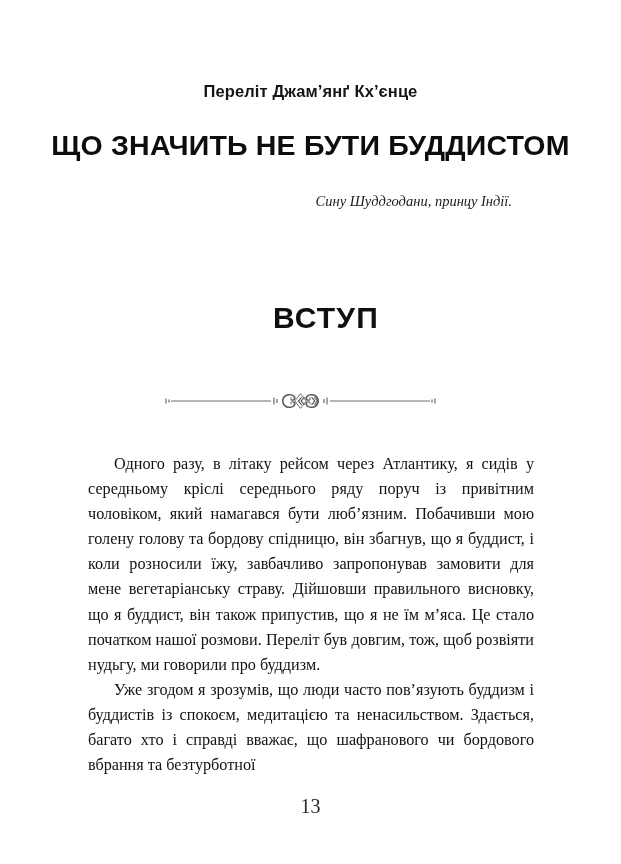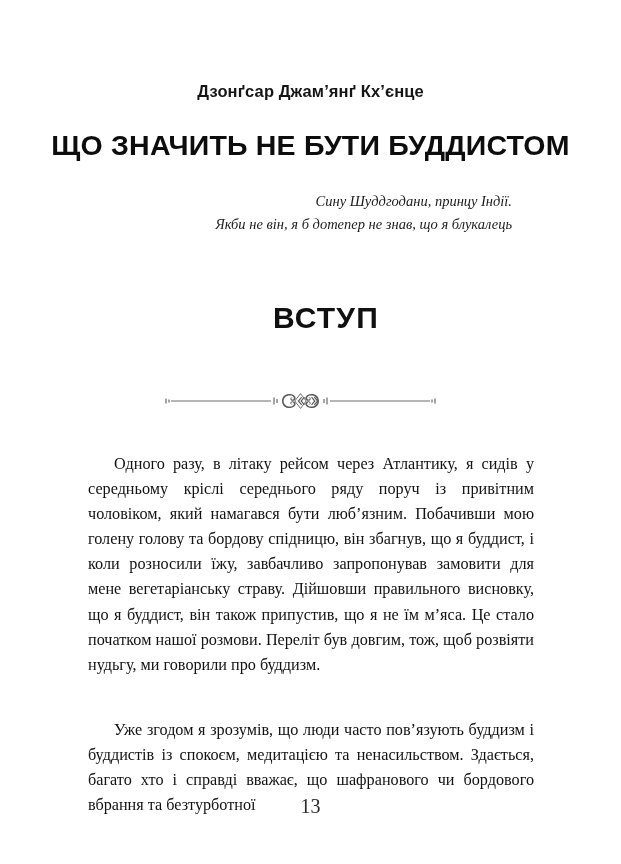--- a/index.html
+++ b/index.html
@@ -100,46 +100,45 @@
     line-height: 25.1px;
     color: #121212;
     text-align: justify;
     text-justify: inter-word;
     hyphens: manual;
   }
   .body-copy p {
     margin: 0;
     text-indent: 26px;
   }
-  .body-copy p:last-child { text-align: justify; margin-top: 40px; }
+  .body-copy p:last-child { text-align: justify; }
 
   
   .folio {
     position: absolute;
     top: 795px;
     left: 0;
     right: 0;
     text-align: center;
     font-family: "Liberation Serif", serif;
     font-size: 20px;
     color: #2a2a2a;
   }
 </style>
 </head>
 <body>
 
 <div class="page">
 
-  <div class="author">Дзонґсар Джам’янґ Кх’єнце</div>
+  <div class="author">Переліт Джам’янґ Кх’єнце</div>
 
   <div class="book-title">ЩО ЗНАЧИТЬ НЕ БУТИ БУДДИСТОМ</div>
 
   <div class="dedication">
     <span class="line">Сину Шуддгодани, принцу Індії.</span>
-    <span class="line">Якби не він, я б дотепер не знав, що я блукалець</span>
   </div>
 
   <div class="chapter-heading">ВСТУП</div>
 
   <div class="ornament">
     <svg viewBox="0 0 275 26" xmlns="http://www.w3.org/2000/svg">
       <g stroke="#5c5c5c" fill="none" stroke-width="0.9">
 
         <line x1="8" y1="13" x2="108" y2="13"></line>
 

